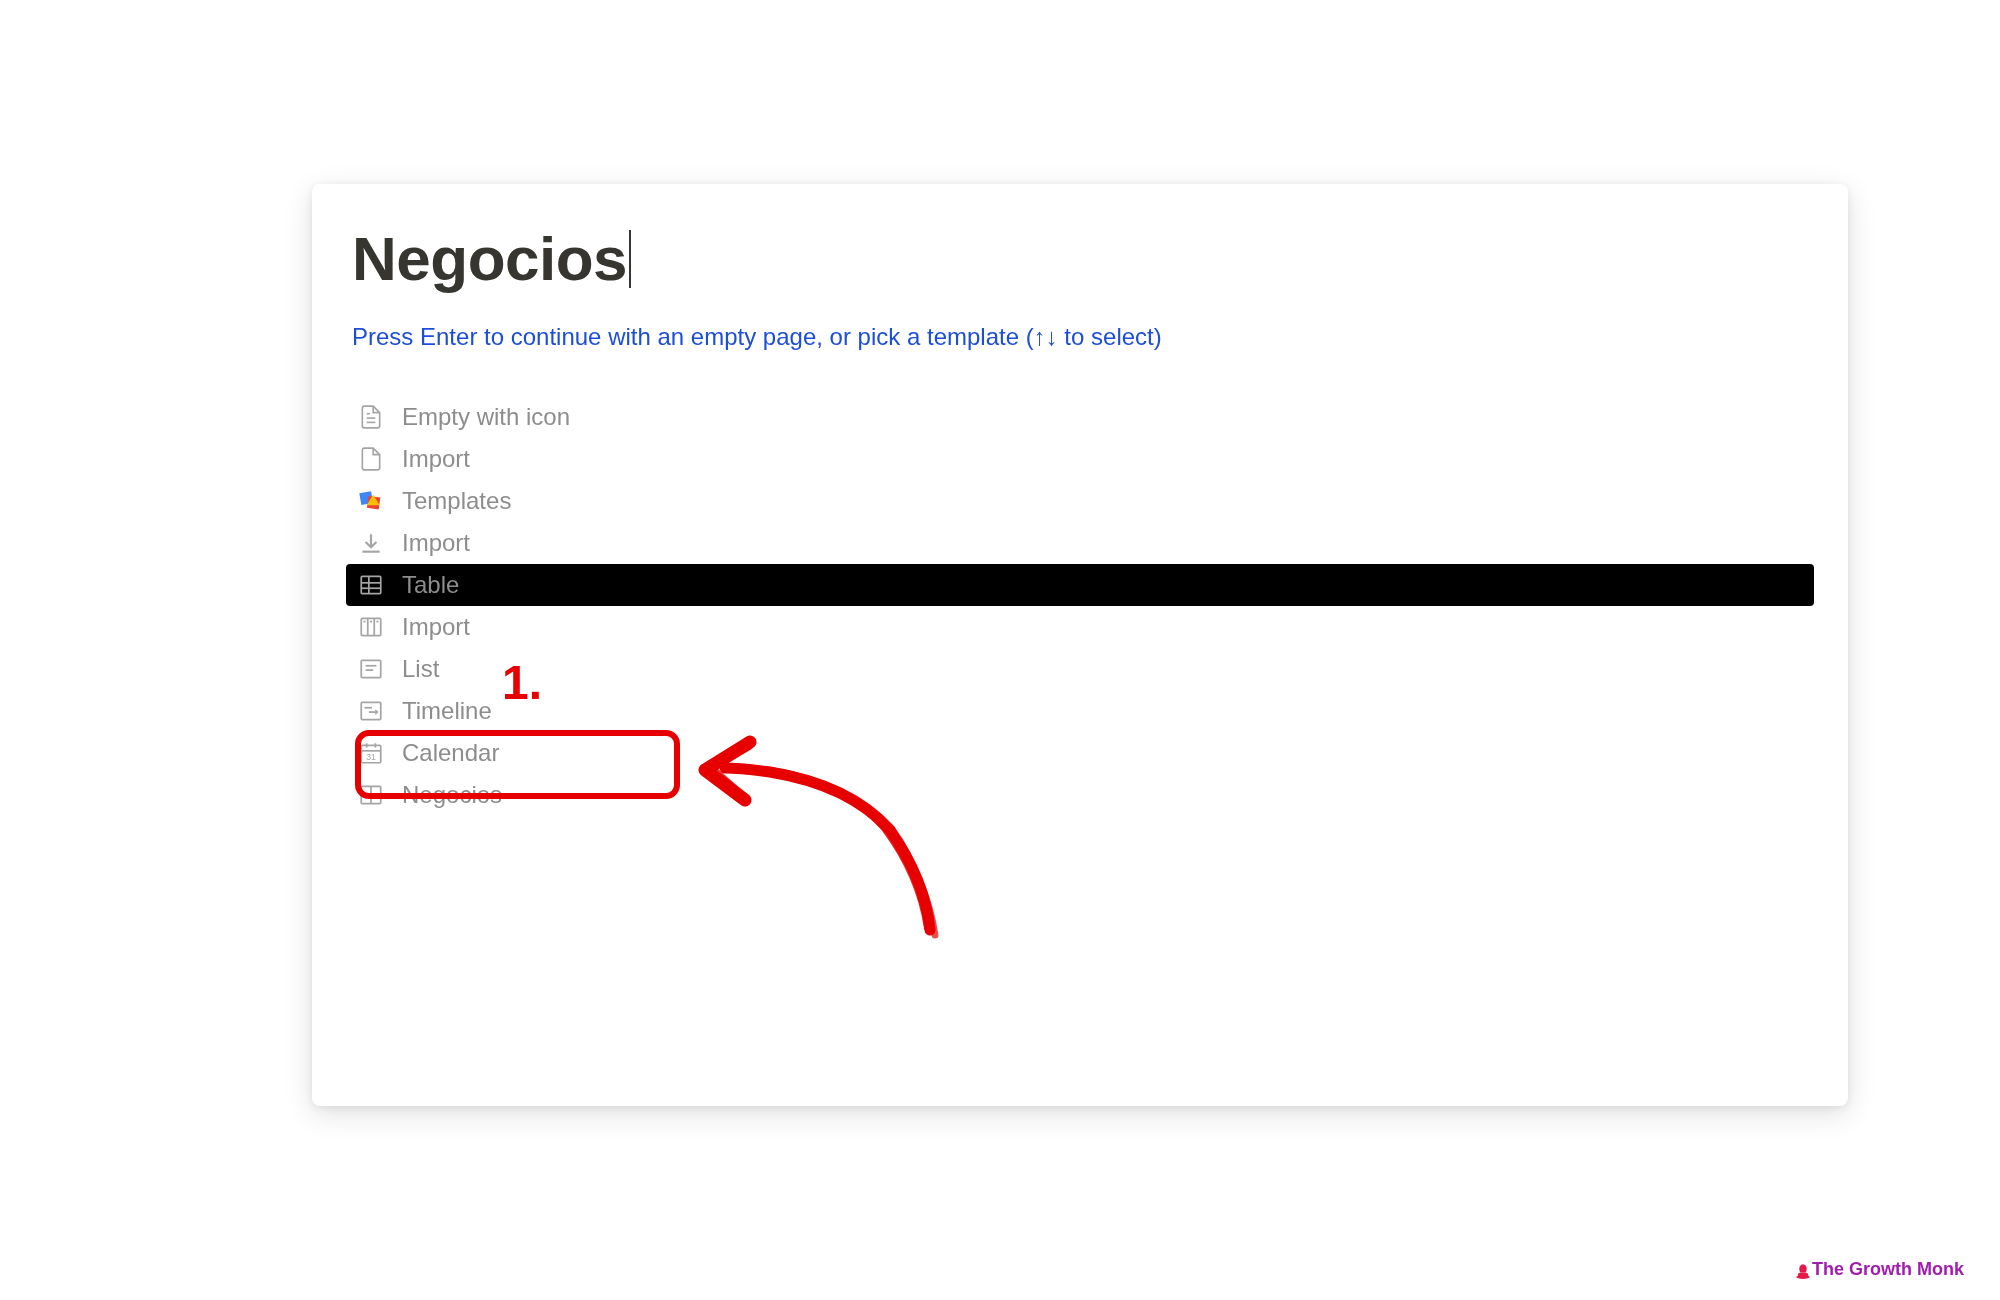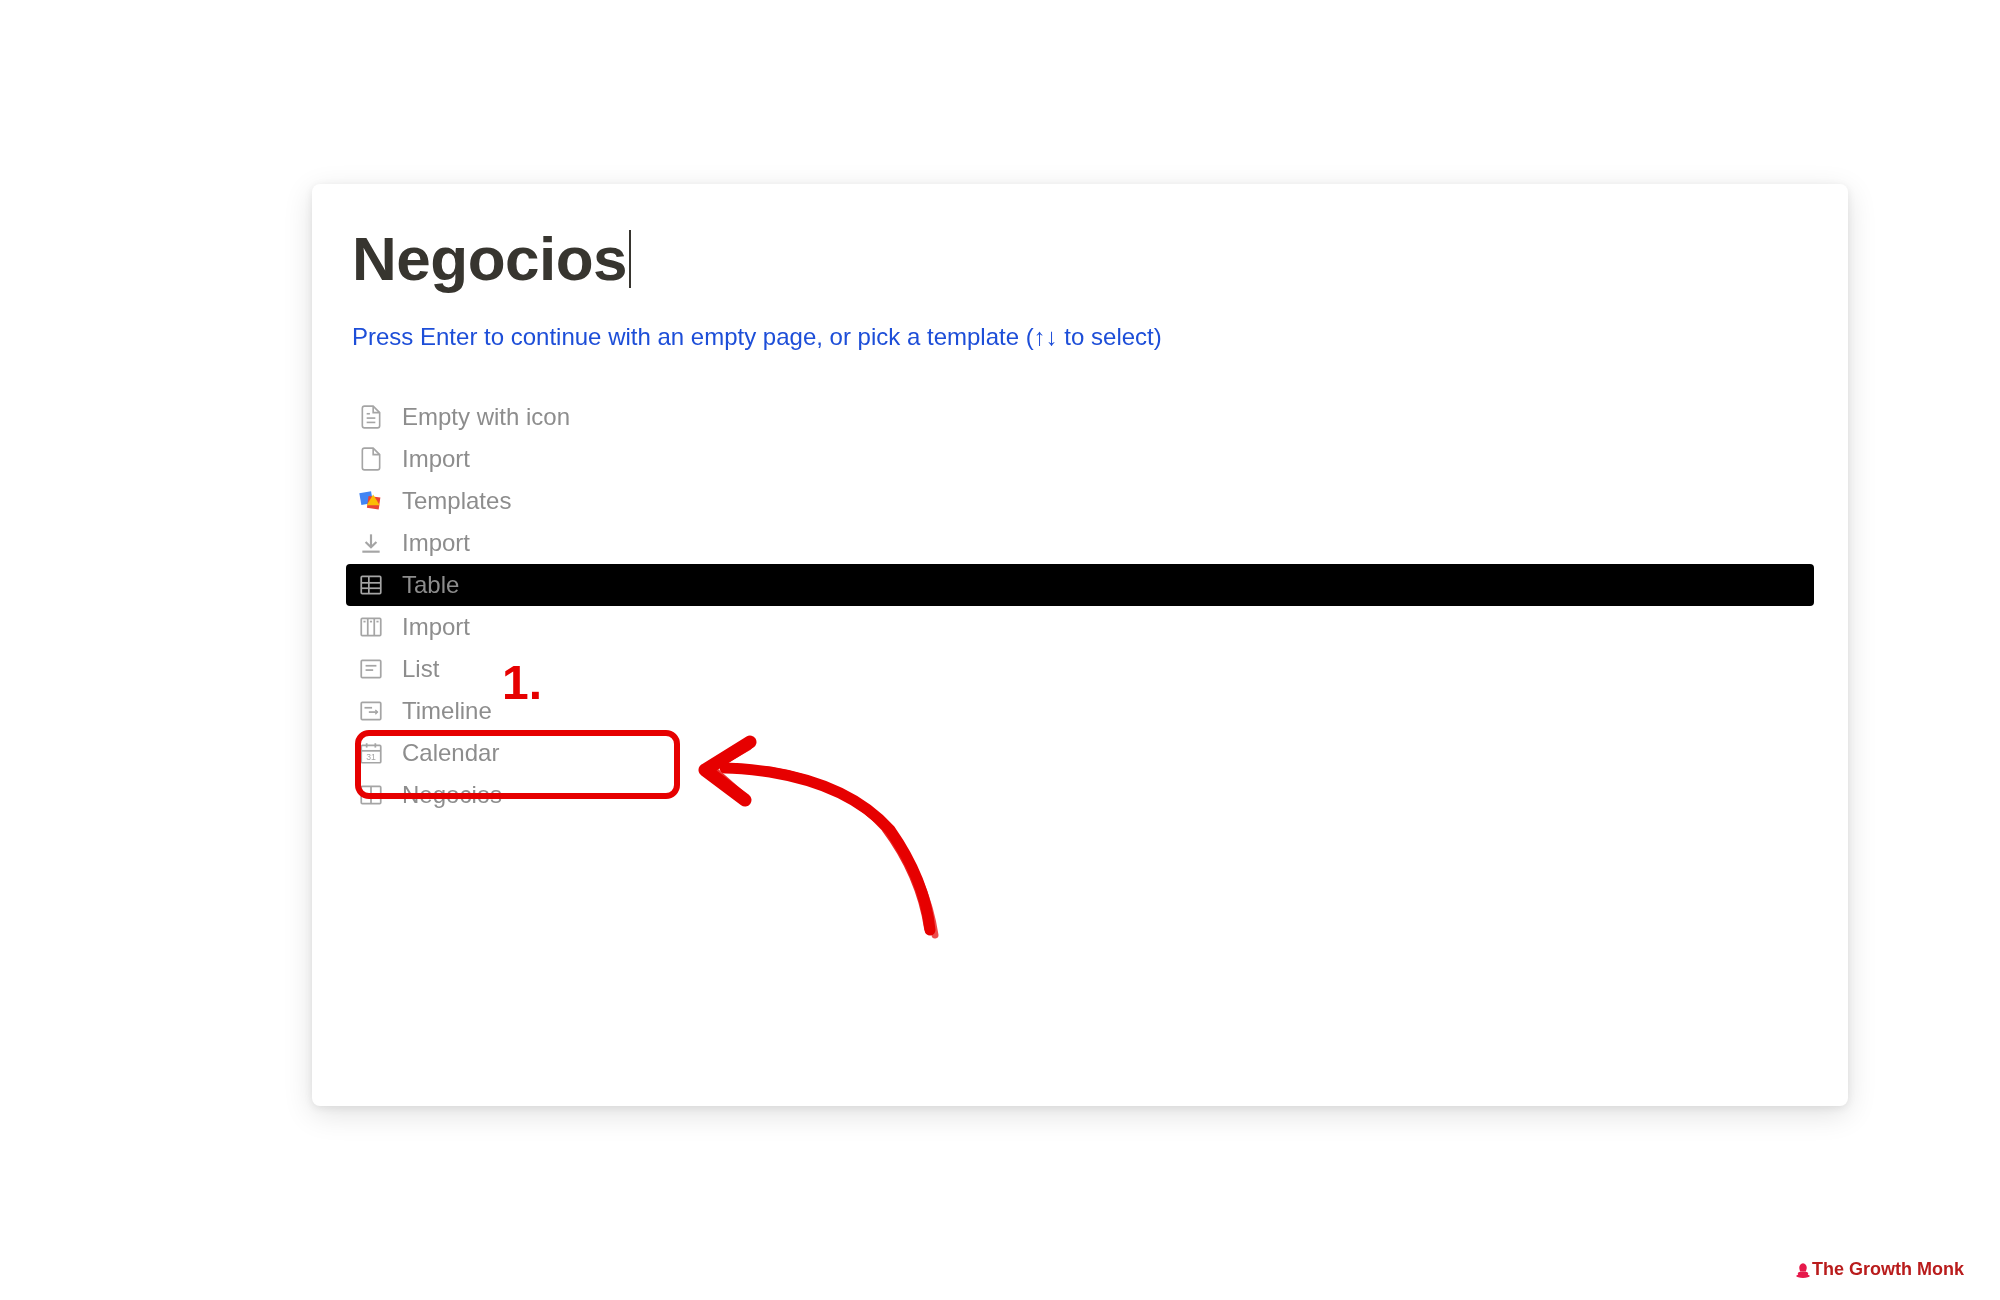--- a/index.html
+++ b/index.html
@@ -128,22 +128,22 @@
     .red-arrow {
       position: absolute;
       pointer-events: none;
     }
     
     .footer-brand {
       position: absolute;
       right: 36px;
       bottom: 20px;
       display: flex;
-      align-items: center;
-      color: #b91c1c;
+      align-items: flex-end;
+      color: #a21caf;
       font-size: 18px;
       font-weight: 600;
     }
     
     .footer-icon {
       width: 18px;
       height: 18px;
     }
   </style>
 </head>

